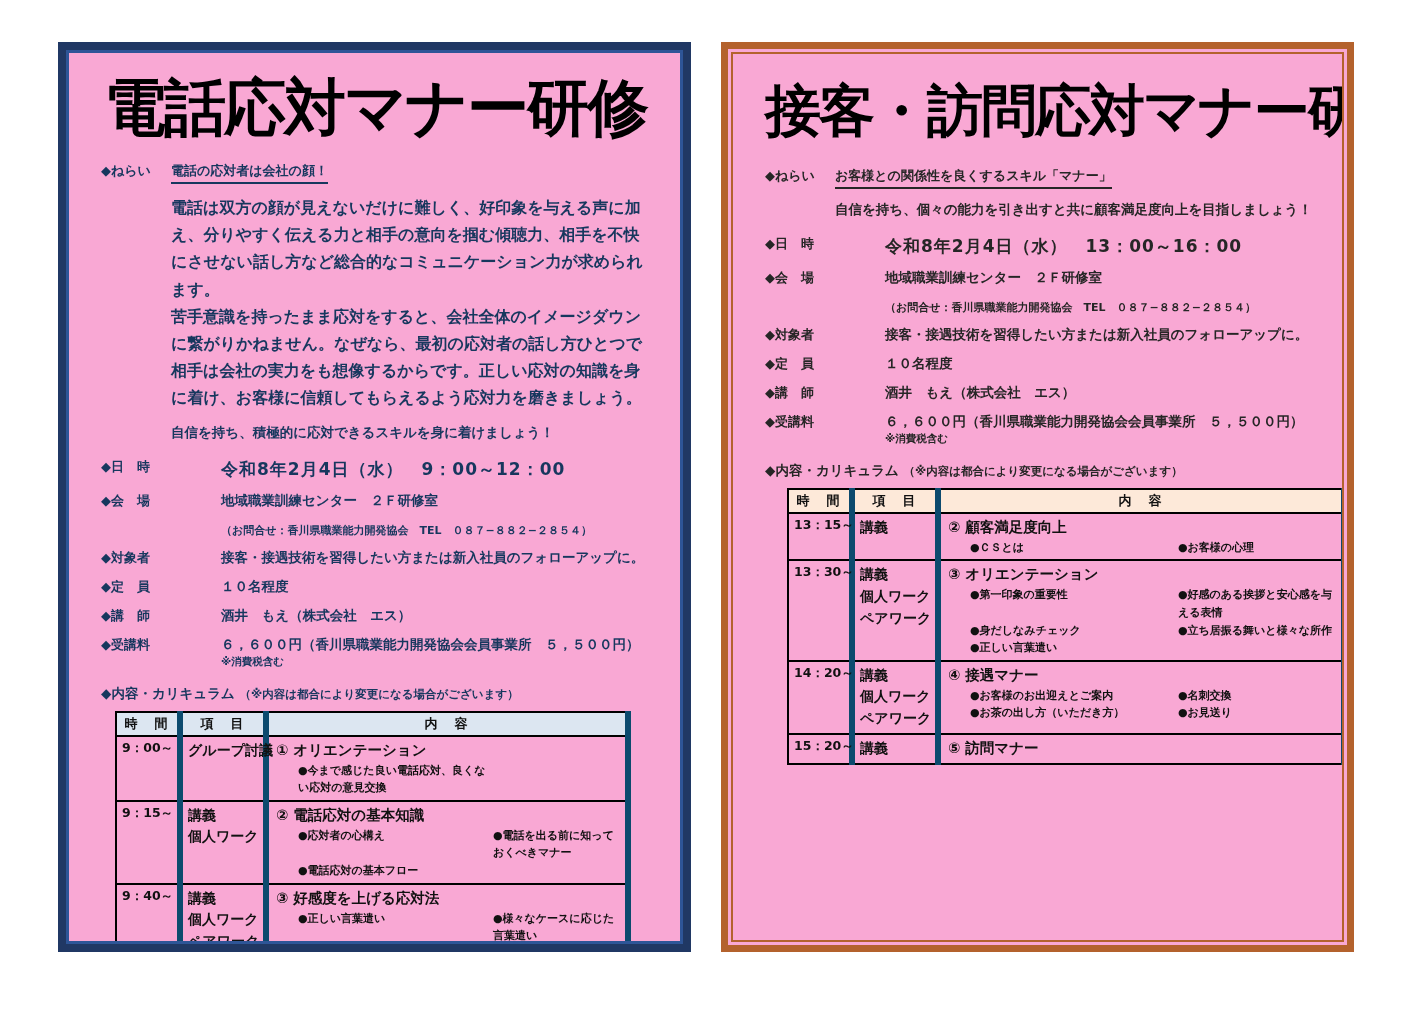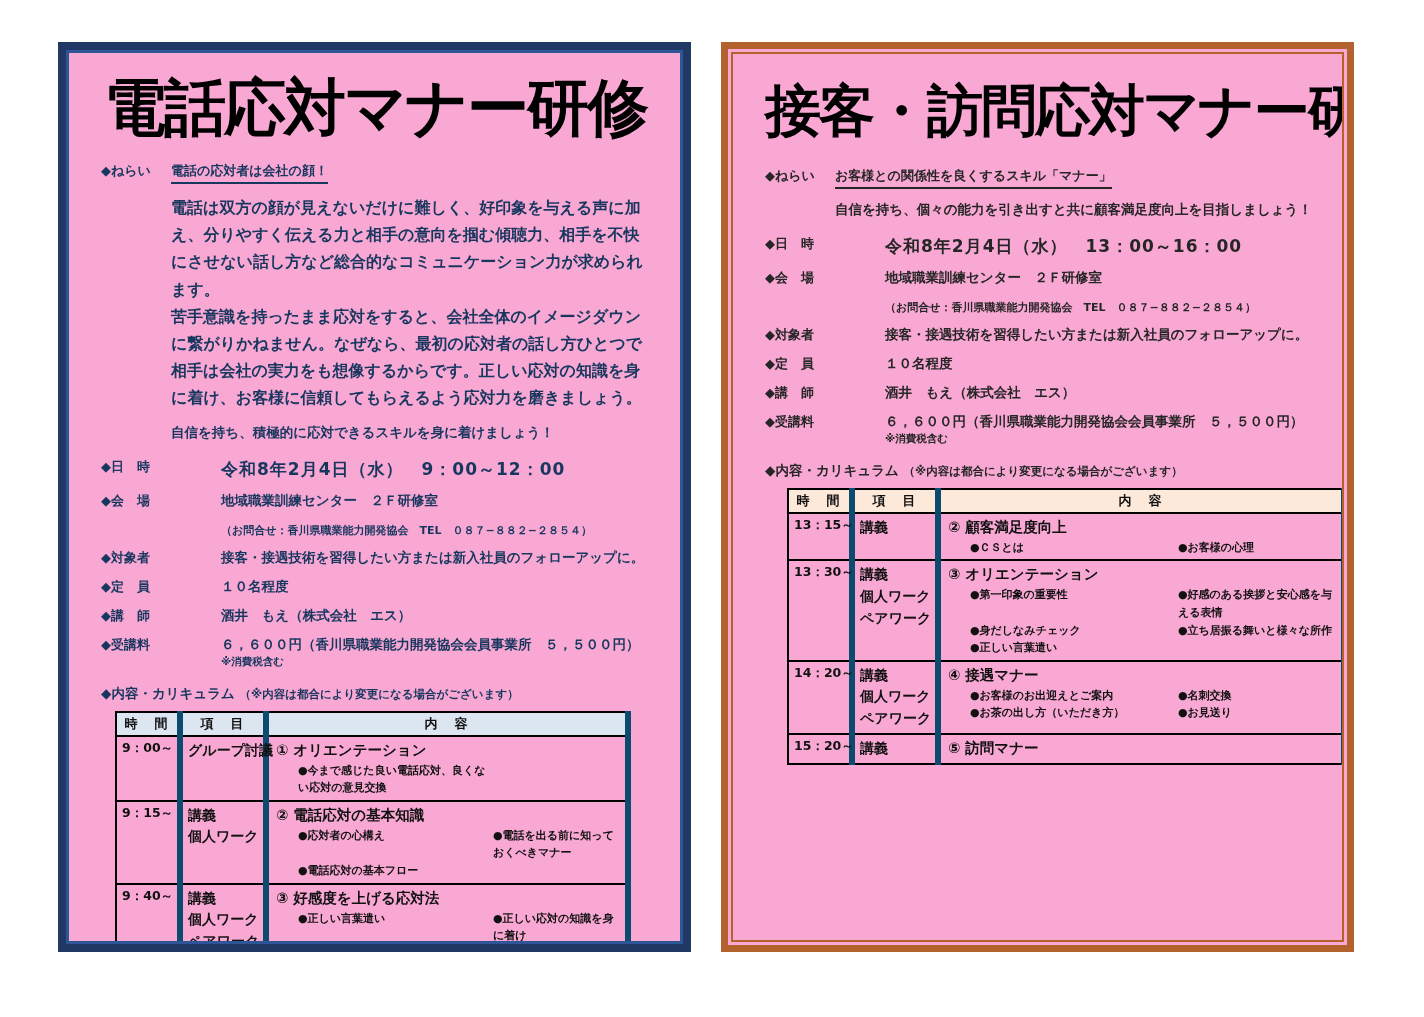--- a/index.html
+++ b/index.html
@@ -192,21 +192,21 @@
               <td class="td-time">9：40～</td>
               <td class="td-item">
                 <div class="item-line">講義</div>
                 <div class="item-line">個人ワーク</div>
                 <div class="item-line">ペアワーク</div>
               </td>
               <td class="td-content">
                 <div class="row-title">③ 好感度を上げる応対法</div>
                 <div class="bullet-grid">
                   <span class="bullet">●正しい言葉遣い</span>
-                  <span class="bullet">●正しい応対の知識を身に着け</span>
+                  <span class="bullet">●様々なケースに応じた言葉遣い</span>
                 </div>
                 <div class="bullet-grid">
                   <span class="bullet">●話の聴き方</span>
                   <span class="bullet">●復唱確認と伝言メモの取り方</span>
                 </div>
               </td>
             </tr>
             <tr>
               <td class="td-time">10：25～</td>
               <td class="td-item">

